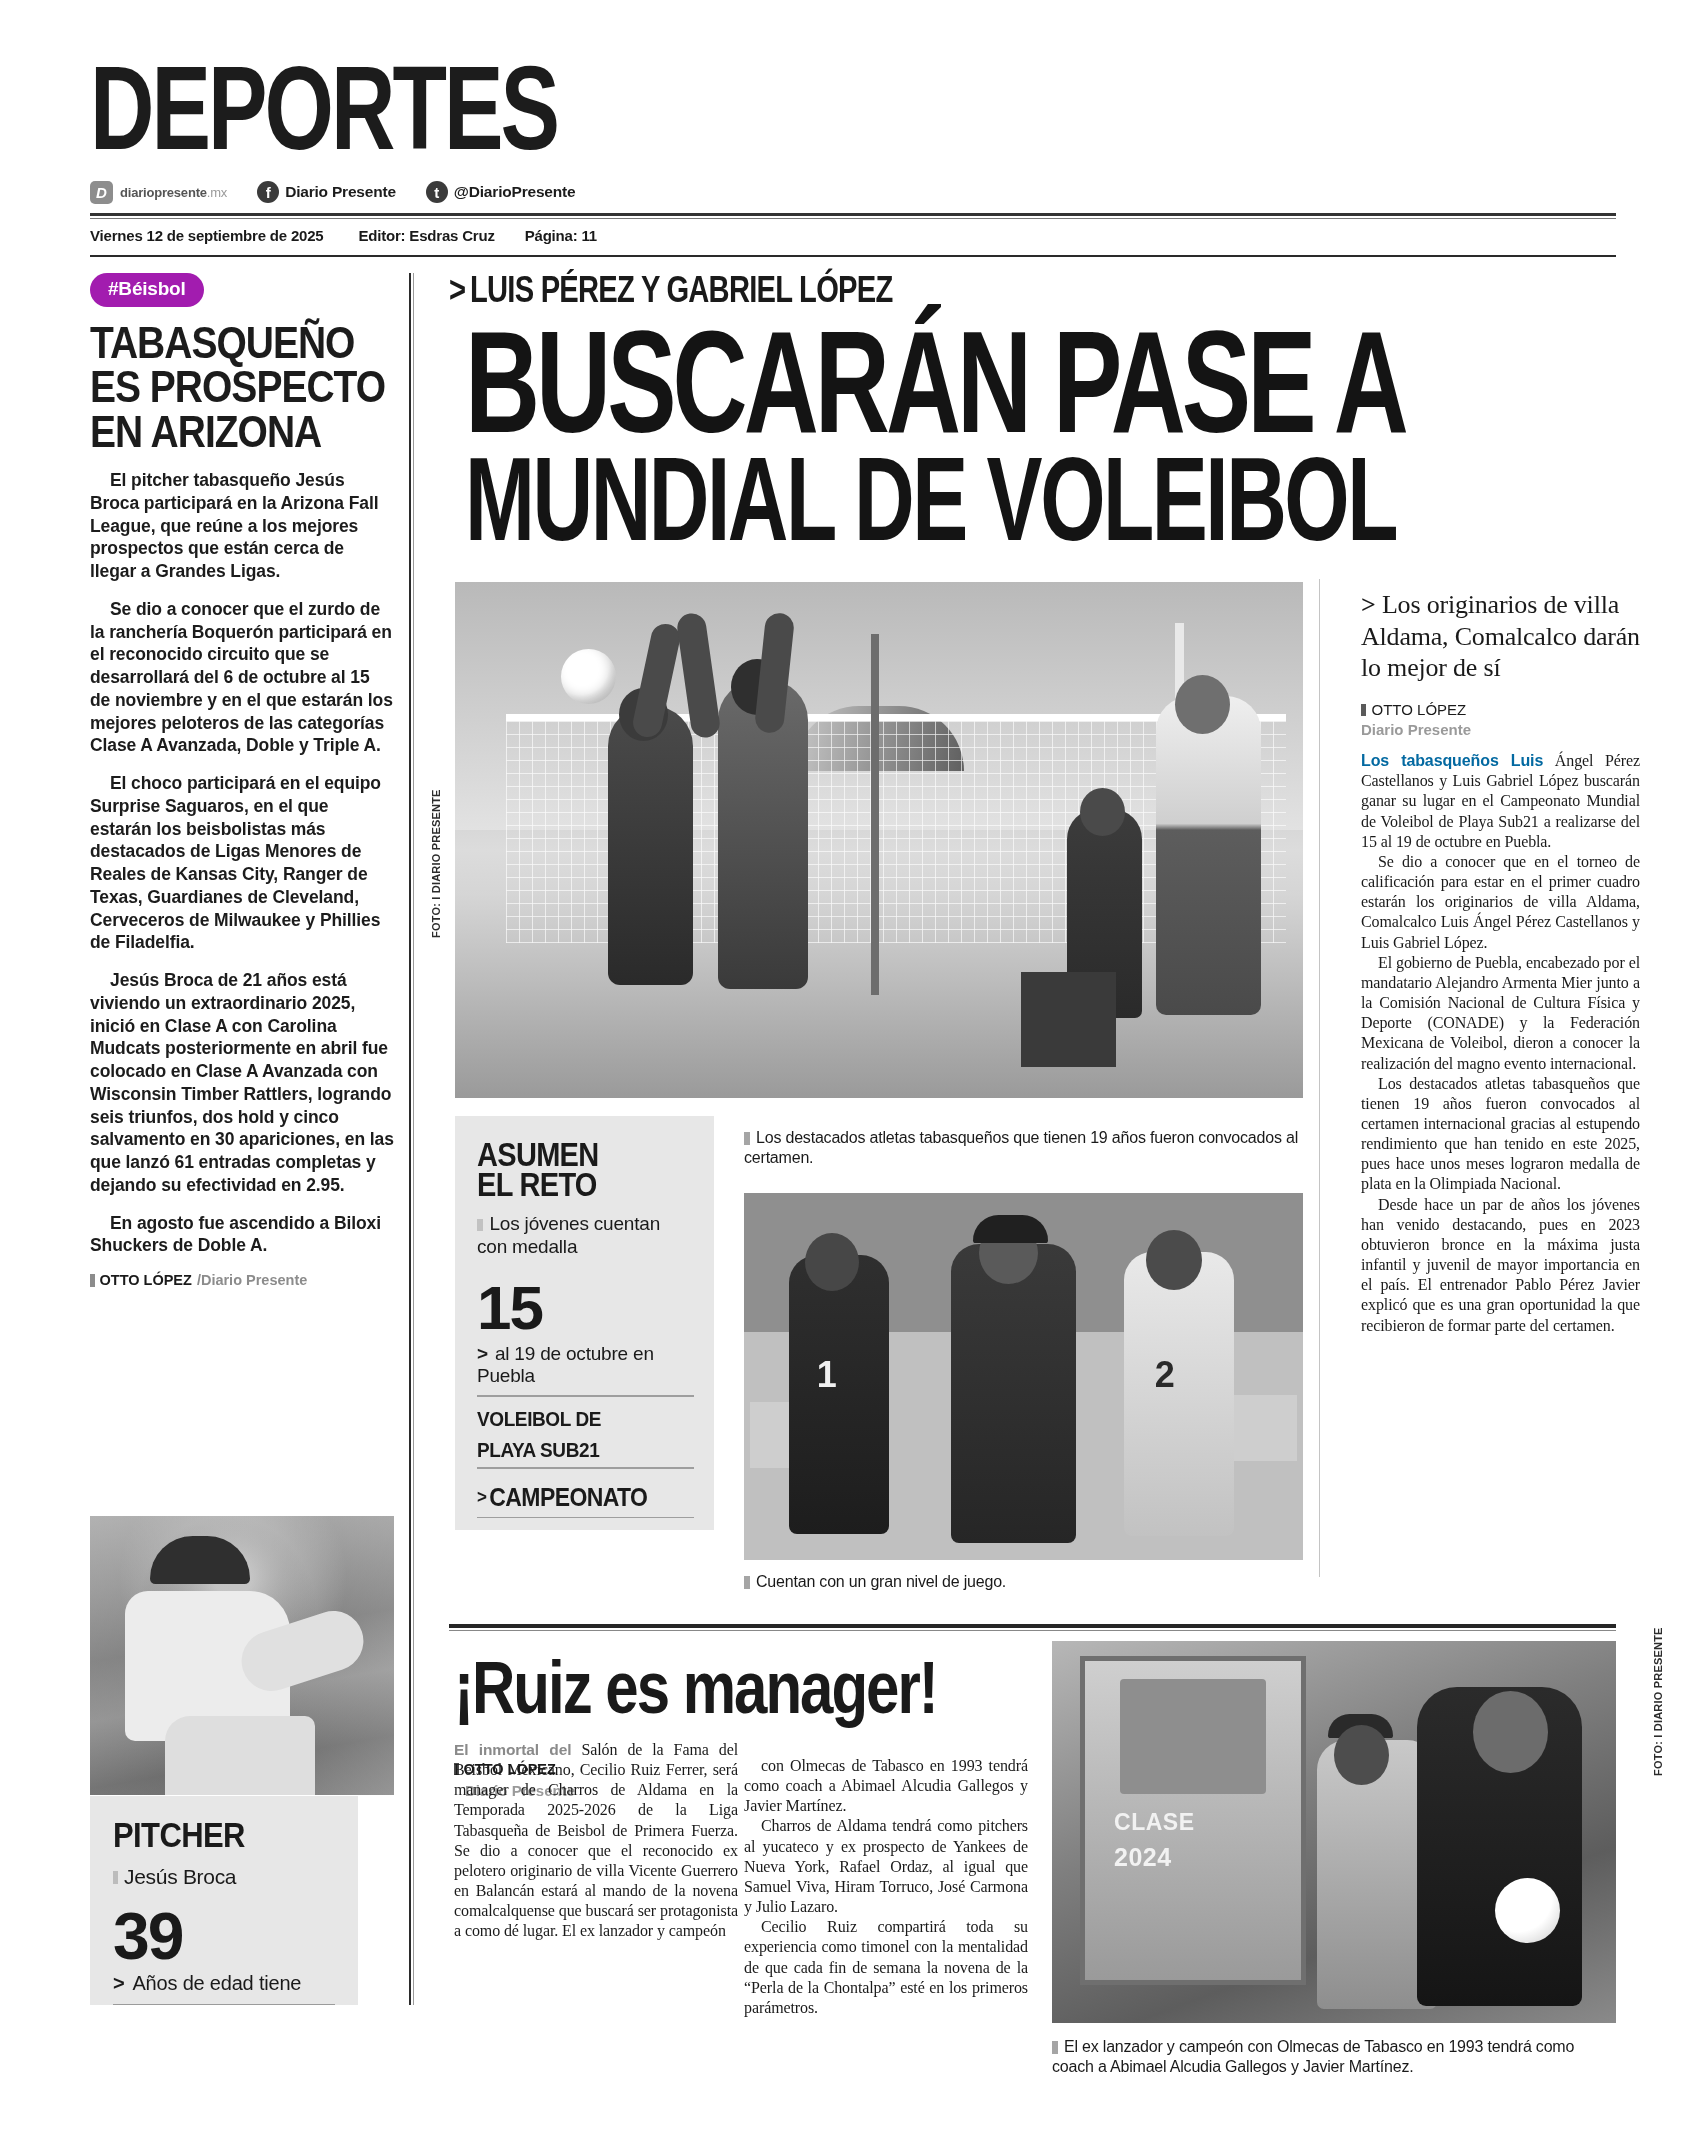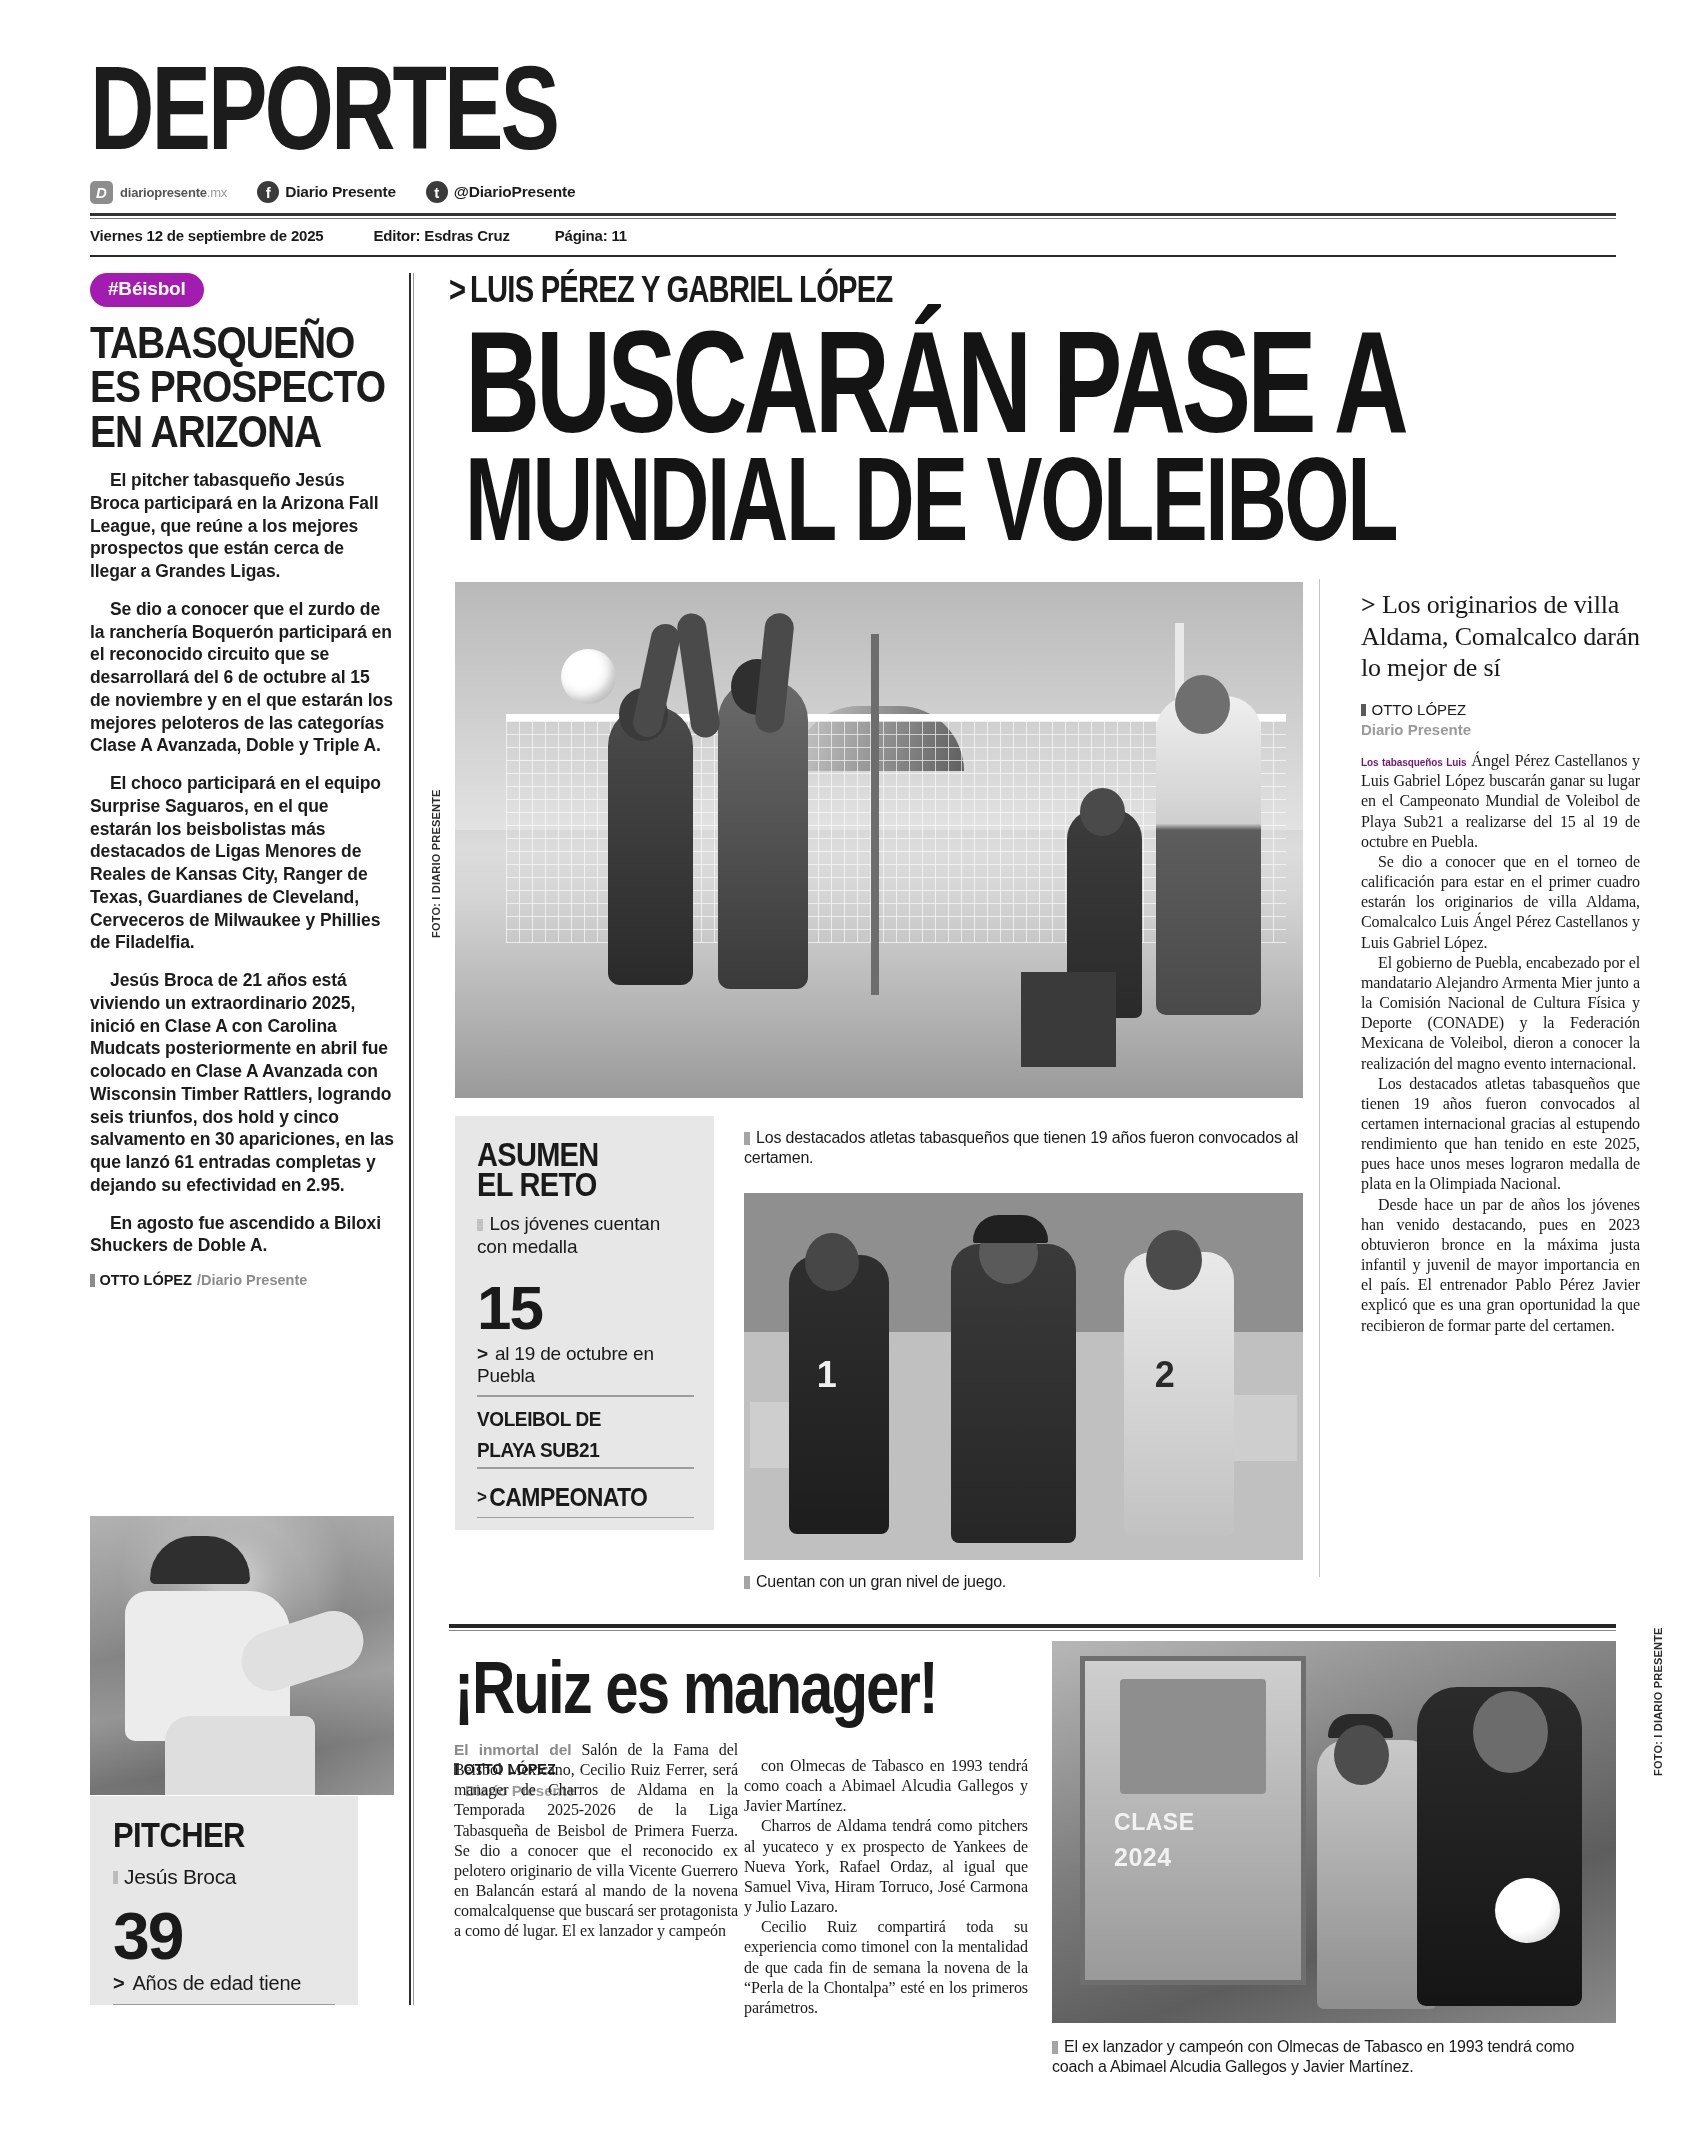--- a/index.html
+++ b/index.html
@@ -51,21 +51,21 @@
     display:flex; align-items:center; justify-content:center;
     font-size: 15px; font-weight: bold; line-height: 1;
   }
   .soc-label { font-size: 15.5px; font-weight: bold; color:#1c1c1c; letter-spacing:-0.2px;}
 
   .rule-heavy { position:absolute; left:90px; top: 213px; width: 1526px; height: 2.5px; background:#333; }
   .rule-thin  { position:absolute; left:90px; top: 218px; width: 1526px; height: 1px; background:#777; }
 
   .meta-row {
     position:absolute; left: 90px; top: 227px; width: 748px;
-    display:flex; gap: 45px; font-size: 15px; font-weight:bold; letter-spacing: -0.2px;
+    display:flex; gap: 30px; font-size: 15px; font-weight:bold; letter-spacing: -0.2px;
   }
   .meta-row .m2 { margin-left: 5px; }
 
   .rule-meta { position:absolute; left: 90px; top: 255px; width: 1526px; height: 1.5px; background:#2a2a2a; }
 
   
   .leftcol { position: absolute; left: 90px; top: 273px; width: 304px; }
   .tag-pill {
     display:inline-block; background:#a21caf; color:#fff;
     border-radius: 17px; padding: 5px 18px 7px 18px;
@@ -254,21 +254,21 @@
   .right-byline { margin-top: 17px; font-size: 15px; display:flex; align-items:center; gap: 6px; }
   .right-byline .bullet { display:inline-block; width:4.5px; height:12px; background:#5a5a5a; }
   .right-byline-src { margin-top: 3px; font-size: 15px; color:#9a9a9a; font-weight:bold; }
   .right-body { margin-top: 13px; }
   .right-body p {
     font-family:"Liberation Serif", serif;
     font-size: 16px; line-height: 1.26; text-align: justify;
     text-indent: 17px; letter-spacing:-0.1px;
   }
   .right-body p.first { text-indent: 0; }
-  .right-body .lead { font-family:"Liberation Sans", sans-serif; font-weight:bold; color:#701a75; font-size: 10px; }
+  .right-body .lead { font-family:"Liberation Sans", sans-serif; font-weight:bold; color:#0369a1; font-size: 16px; }
 
   
   .rule-bottom-1 { position:absolute; left: 449px; top: 1624px; width: 1167px; height: 3.5px; background:#262626; }
   .rule-bottom-2 { position:absolute; left: 449px; top: 1630px; width: 1167px; height: 1px; background:#888; }
 
   .ruiz-head {
     position:absolute; left: 454px; top: 1646px; width: 648px;
     font-size: 60px; font-weight:bold; letter-spacing:-2px;
     transform: scaleY(1.22); transform-origin:left top;
   }

